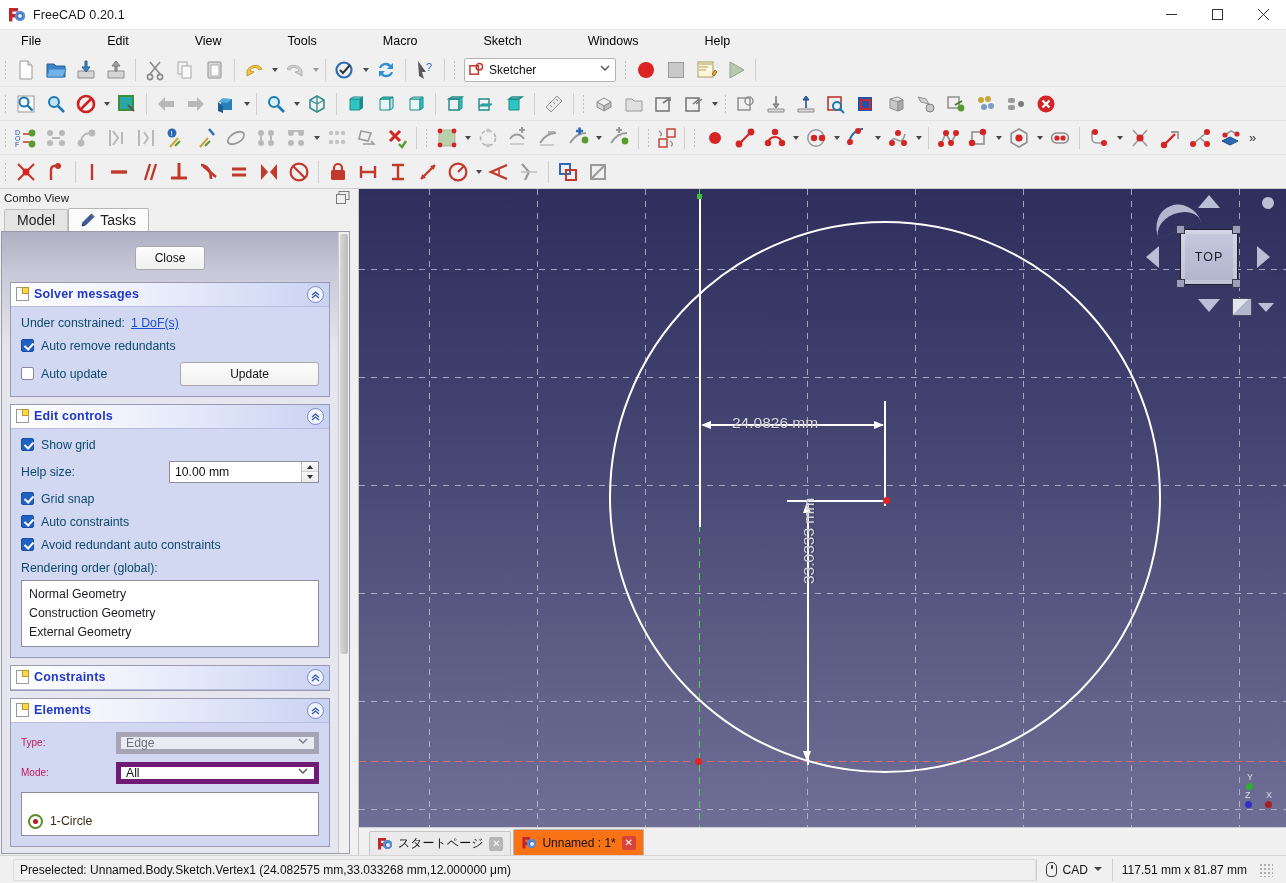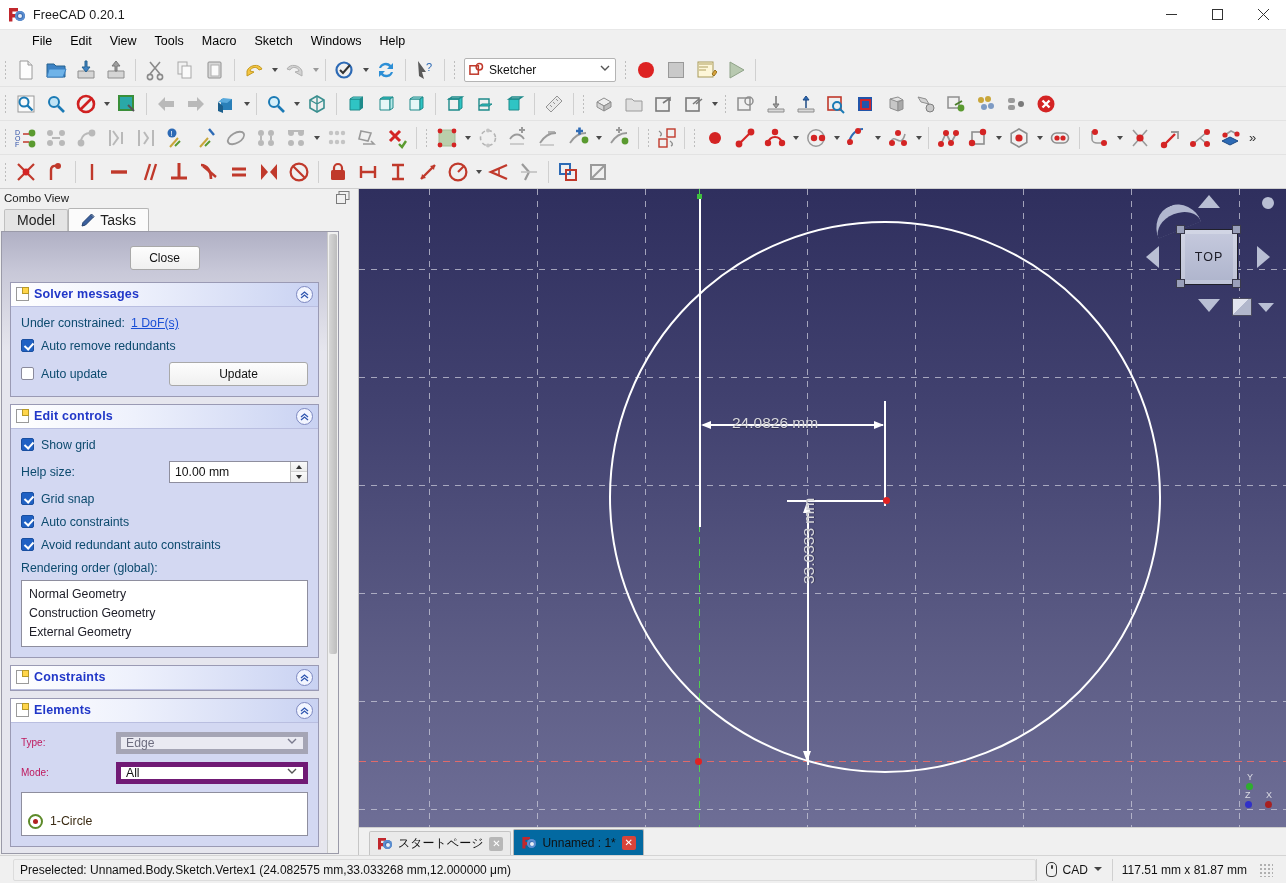--- a/index.html
+++ b/index.html
@@ -50,21 +50,22 @@
     width: 46px; height: 30px; display: flex; align-items: center; justify-content: center;
     color: #333;
   }
   .wbtn svg { display: block; }
 
   
   .menubar {
     height: 23px; min-height: 23px;
     background: #f0f0f0;
     display: flex; align-items: center;
-    padding-left: 23px;
+    padding-left: 12px;
+    gap: 48px;
   }
   .menubar .mi {
     padding: 3px 9px; font-size: 12.5px; color: #000;
     line-height: 15px;
   }
 
   
   .tbrow {
     min-height: 34px; height: 34px;
     background: #f0f0f0;
@@ -125,21 +126,21 @@
     font-size: 14px; background: #e4e4e4; border: 1px solid #c0c0c0; border-bottom: none;
     color: #222; border-radius: 2px 2px 0 0;
   }
   .dtab.active { background: #fbfbfb; border-color: #b5b5b5; height: 23px; }
   .pencil { width:14px; height:14px; display:block; }
 
   .panel-outer {
     flex: 1 1 auto; min-height: 0; position: relative;
     background: #3c3c64;
     border: 1px solid #9a9aa8;
-    margin: 0 19px 1px 1px;
+    margin: 0 8px 1px 1px;
     overflow: hidden;
     display: flex;
   }
   .panel-scroll {
     flex: 1 1 auto; overflow: hidden; position: relative;
     background: linear-gradient(to bottom, #b0b0c4 0px, #c8c8d8 40px, #dcdce6 90px, #e6e6ee 120px);
   }
   .panel-inner { padding: 0 8px 0 8px; }
   .closewrap { display: flex; justify-content: center; padding-top: 14px; padding-bottom: 12px;}
   .btn {
@@ -284,21 +285,21 @@
   
   .doctabs {
     height: 28px; min-height:28px; background: #f0f0f0; display: flex; align-items: flex-end;
     padding-left: 10px; border-top: 1px solid #cfcfcf;
   }
   .dtab2 {
     height: 24px; display: flex; align-items: center; gap: 6px; padding: 0 7px 0 8px;
     background: #eaeaea; border: 1px solid #c4c4c4; border-bottom: none; font-size: 12px; color: #111;
     border-radius: 2px 2px 0 0; margin-right: 2px;
   }
-  .dtab2.active { background: #0369a1; height: 26px; border-color:#b5b5b5; }
+  .dtab2.active { background: #f97316; height: 26px; border-color:#b5b5b5; }
   .xsq { width: 14px; height: 14px; border-radius: 2px; display:flex;align-items:center;justify-content:center;
          font-size:10px; color:#fff; background:#b7b7b7; }
   .xsq.red { background:#d9443a; }
 
   
   .statusbar {
     height: 28px; min-height: 28px; background: #f0f0f0; display: flex; align-items: center;
     border-top: 1px solid #d4d4d4; padding: 0 13px;
   }
   .status-msg {

